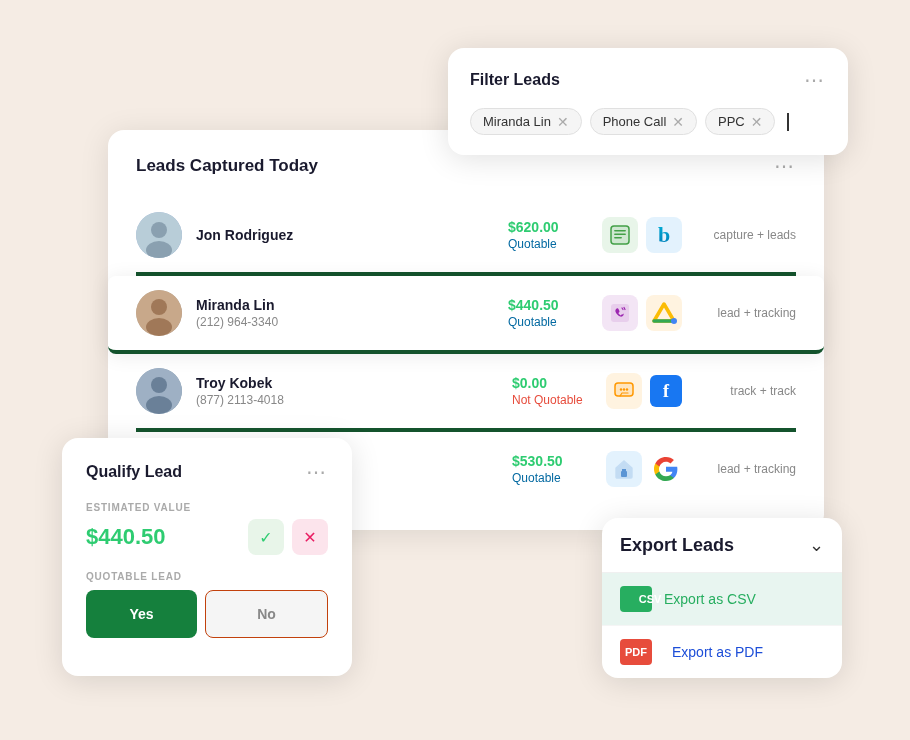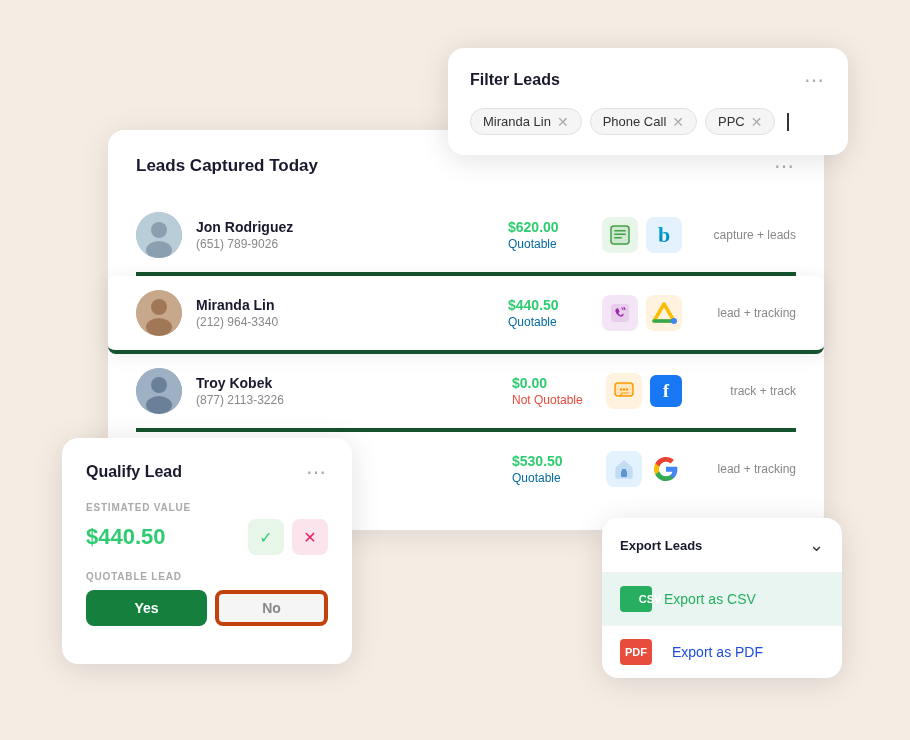--- a/index.html
+++ b/index.html
@@ -302,24 +302,24 @@
       color: #fff;
       border: none;
       border-radius: 8px;
       font-size: 14px;
       font-weight: 600;
       cursor: pointer;
     }
 
     .btn-no {
       flex: 1;
-      padding: 2px;
+      padding: 15px;
       background: #f5f5f5;
       color: #888;
-      border: 4px solid #c2410c;
+      border: 1px solid #c2410c;
       border-radius: 8px;
       font-size: 14px;
       font-weight: 600;
       cursor: pointer;
     }
 
     
     .export-card {
       position: absolute;
       top: 518px;
@@ -335,21 +335,21 @@
 
     .export-header {
       display: flex;
       justify-content: space-between;
       align-items: center;
       padding: 16px 18px;
       cursor: pointer;
     }
 
     .export-title {
-      font-size: 13px;
+      font-size: 18px;
       font-weight: 700;
       color: #1a1a2e;
     }
 
     .export-chevron {
       font-size: 18px;
       color: #333;
     }
 
     .export-options {
@@ -461,21 +461,20 @@
   <div class="lead-row">
     <div class="avatar avatar-jon">
       <svg width="46" height="46" viewBox="0 0 46 46">
         <circle cx="23" cy="23" r="23" fill="#b8cdd8"></circle>
         <circle cx="23" cy="18" r="8" fill="#8aa0b0"></circle>
         <ellipse cx="23" cy="38" rx="13" ry="9" fill="#8aa0b0"></ellipse>
       </svg>
     </div>
     <div class="lead-info">
       <div class="lead-name">Jon Rodriguez</div>
-      <div class="lead-phone">(651) 789-9026</div>
     </div>
     <div class="lead-value">
       <div class="lead-amount">$620.00</div>
       <div class="lead-quotable">Quotable</div>
     </div>
     <div class="lead-icons">
       <div class="icon-box icon-green">
         <svg width="22" height="22" viewBox="0 0 22 22" fill="none">
           <rect x="2" y="2" width="18" height="18" rx="3" fill="#43a047" opacity="0.15"></rect>
           <rect x="5" y="6" width="12" height="1.5" rx="1" fill="#43a047"></rect>
@@ -530,21 +529,21 @@
   <div class="lead-row">
     <div class="avatar avatar-troy">
       <svg width="46" height="46" viewBox="0 0 46 46">
         <circle cx="23" cy="23" r="23" fill="#9eb0c4"></circle>
         <circle cx="23" cy="17" r="8" fill="#6a8098"></circle>
         <ellipse cx="23" cy="37" rx="13" ry="9" fill="#6a8098"></ellipse>
       </svg>
     </div>
     <div class="lead-info">
       <div class="lead-name">Troy Kobek</div>
-      <div class="lead-phone">(877) 2113-3226</div>
+      <div class="lead-phone">(877) 2113-4018</div>
     </div>
     <div class="lead-value">
       <div class="lead-amount">$0.00</div>
       <div class="lead-quotable not">Not Quotable</div>
     </div>
     <div class="lead-icons">
       <div class="icon-box icon-orange">
         <svg width="22" height="22" viewBox="0 0 22 22" fill="none">
           <rect x="2" y="3" width="18" height="13" rx="3" fill="#ff9800" opacity="0.15"></rect>
           <rect x="2" y="3" width="18" height="13" rx="3" stroke="#ff9800" stroke-width="1.5" fill="none"></rect>

